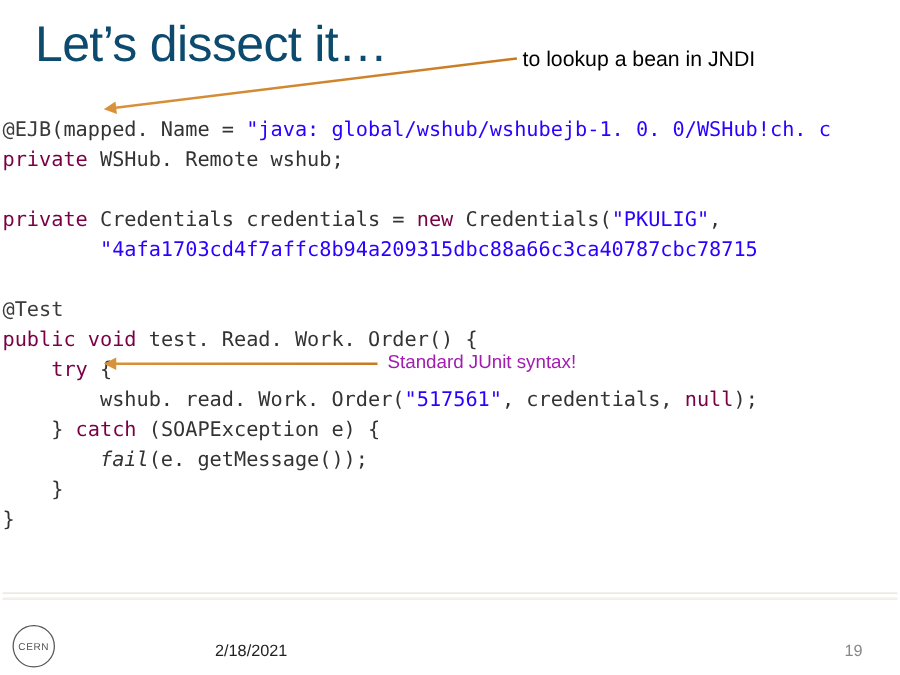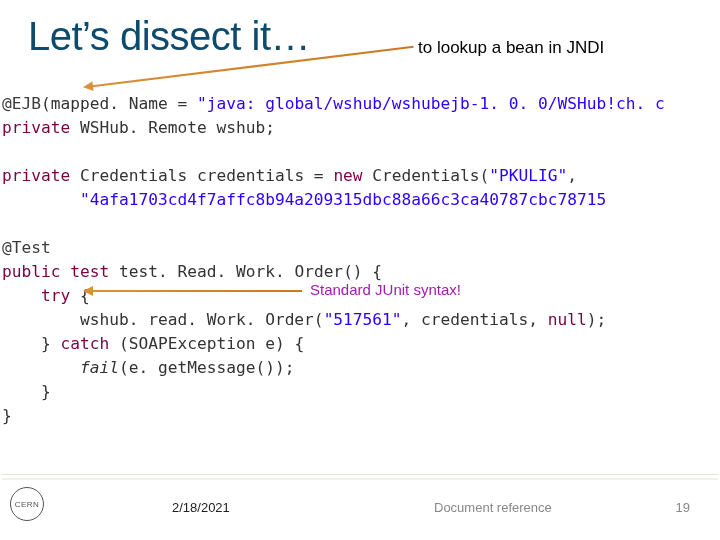--- a/index.html
+++ b/index.html
@@ -8,21 +8,21 @@
   .note-mid{position:absolute;left:310px;top:281px;font-size:15px;color:#a21caf}
   .arrow-top{position:absolute;left:86px;top:86px;width:330px;height:2px;background:linear-gradient(to right,#d9923a,#c97a20);transform-origin:left center;transform:rotate(-7deg)}
   .arrow-top:after{content:"";position:absolute;left:-8px;top:-4px;border:5px solid transparent;border-right:10px solid #d9923a}
   .arrow-mid{position:absolute;left:86px;top:290px;width:216px;height:2px;background:linear-gradient(to right,#d9923a,#c97a20)}
   .arrow-mid:after{content:"";position:absolute;left:-8px;top:-4px;border:5px solid transparent;border-right:10px solid #d9923a}
   .code{position:absolute;left:2px;top:92px;font-family:Consolas,Menlo,monospace;font-size:16.2px;line-height:24px;white-space:pre;color:#333}
   .kw-b{color:#7a0045;font-weight:normal}
   .kw-g{color:#3b3b3b}
   .str{color:#2a00ff}
   .it{font-style:italic}
-  .footer{position:absolute;left:0;bottom:13px;width:720px;height:42px}
+  .footer{position:absolute;left:0;bottom:0;width:720px;height:42px}
   .footer .date{position:absolute;left:172px;bottom:12px;font-size:13px;color:#222}
   .footer .ref{position:absolute;left:434px;bottom:12px;font-size:13px;color:#888}
   .footer .page{position:absolute;right:30px;bottom:12px;font-size:13px;color:#888}
   .logo{position:absolute;left:10px;bottom:6px;width:32px;height:32px;border:1.5px solid #555;border-radius:50%;display:flex;align-items:center;justify-content:center;font-size:8px;color:#555;letter-spacing:0.5px}
   .hr1{position:absolute;left:2px;top:474px;width:716px;height:1px;background:#e6e2d8}
   .hr2{position:absolute;left:2px;top:478px;width:716px;height:2px;background:#f2efe7}
 </style>
 </head>
 <body>
 
@@ -34,33 +34,32 @@
 </div>
 <div class="arrow-top"></div>
 
 <div class="code"><span class="kw-g">@EJB</span><span>(mapped. Name = </span><span class="str">"java: global/wshub/wshubejb-1. 0. 0/WSHub!ch. c</span>
 <span class="kw-b">private </span><span>WSHub. Remote </span><span>wshub</span><span>;</span>
 
 <span class="kw-b">private </span><span>Credentials </span><span>credentials</span><span> = </span><span class="kw-b">new </span><span>Credentials(</span><span class="str">"PKULIG"</span><span>,</span>
         <span class="str">"4afa1703cd4f7affc8b94a209315dbc88a66c3ca40787cbc78715</span>
 
 <span class="kw-g">@Test</span>
-<span class="kw-b">public </span><span class="kw-b">test </span><span>test. Read. Work. Order</span><span>() {</span>
+<span class="kw-b">public </span><span class="kw-b">void </span><span>test. Read. Work. Order</span><span>() {</span>
     <span class="kw-b">try </span><span>{</span>
         <span>wshub. read. Work. Order(</span><span class="str">"517561"</span><span>, credentials, </span><span class="kw-b">null</span><span>);</span>
     <span>} </span><span class="kw-b">catch </span><span>(SOAPException e) {</span>
         <span class="it">fail</span><span>(e. getMessage());</span>
     <span>}</span>
 <span>}</span>
 </div>
 
 <div class="note-mid">Standard JUnit syntax!</div>
 <div class="arrow-mid"></div>
 
 <div class="hr1"></div>
 <div class="hr2"></div>
 
 <div class="footer">
   <div class="logo">CERN</div>
   <div class="date">2/18/2021</div>
-  <div class="ref">Document reference</div>
   <div class="page">19</div>
 </div>
 
 </body></html>

